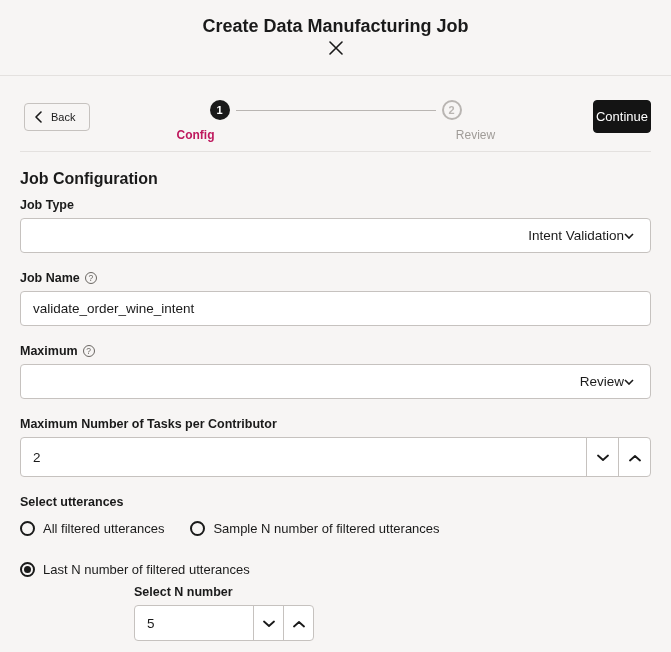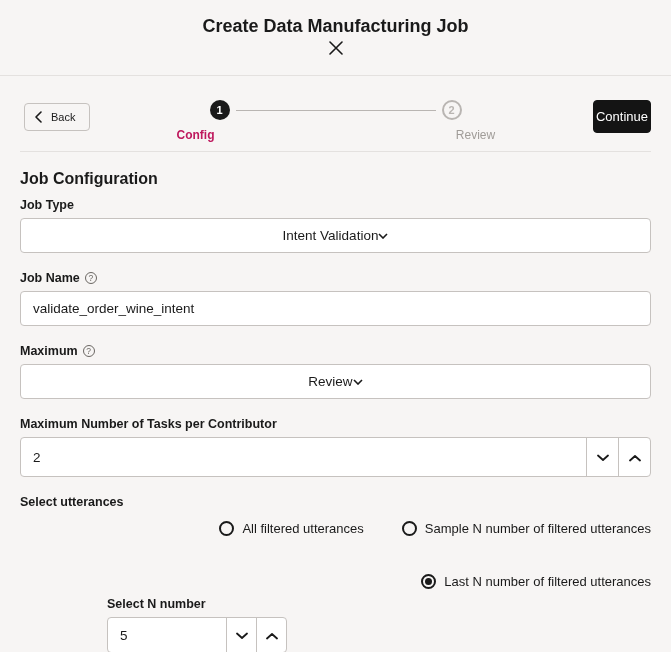--- a/index.html
+++ b/index.html
@@ -60,48 +60,48 @@
   .help-icon {
     display: inline-flex; align-items: center; justify-content: center;
     width: 12px; height: 12px; border: 1px solid #6b6763; border-radius: 50%;
     font-size: 8.5px; color: #6b6763; font-weight: 400; line-height: 1;
   }
 
   .select-box, .input-box, .spinner-box {
     width: 100%; background: #fff; border: 1px solid #c6c2bf; border-radius: 4px;
     display: flex; align-items: center; font-size: 13.5px; color: #1a1a1a;
   }
-  .select-box { padding: 9px 16px; justify-content: center; cursor: pointer; }
+  .select-box { padding: 9px 16px; justify-content: flex-end; cursor: pointer; }
   .input-box { padding: 9px 12px; }
   .input-box input { border: none; outline: none; width: 100%; font-size: 13.5px; color: #1a1a1a; font-family: Liberation Sans, sans-serif; background: transparent; }
 
   .spinner-box { padding: 0; overflow: hidden; }
   .spinner-val { flex: 1; padding: 9px 12px; }
   .spinner-ctrls { display: flex; }
   .spinner-ctrl {
     background: none; border: none; border-left: 1px solid #c6c2bf;
     width: 32px; height: 38px; display: flex; align-items: center; justify-content: center; cursor: pointer;
   }
   .spinner-box.small { width: 180px; }
   .spinner-box.small .spinner-ctrl { height: 34px; width: 30px; }
   .spinner-box.small .spinner-val { padding: 7px 12px; }
 
   .caret { display: inline-flex; }
 
   .radio-section-label { font-size: 12.5px; font-weight: 700; margin-bottom: 12px; }
-  .radio-row { display: flex; gap: 38px; align-items: flex-start; flex-wrap: wrap; margin-bottom: 6px; justify-content: flex-end; }
+  .radio-row { display: flex; gap: 26px; align-items: flex-start; flex-wrap: wrap; margin-bottom: 6px; }
   .radio-item { display: flex; align-items: center; gap: 8px; font-size: 13px; cursor: pointer; }
   .radio-ctrl {
     width: 15px; height: 15px; border: 2px solid #1a1a1a; border-radius: 50%;
     display: inline-flex; align-items: center; justify-content: center; flex-shrink: 0;
   }
   .radio-ctrl.checked::after {
     content: ""; width: 7px; height: 7px; background: #1a1a1a; border-radius: 50%;
   }
-  .radio-sub { margin-left: 87px; margin-top: 8px; }
+  .radio-sub { margin-left: 114px; margin-top: 8px; }
   .radio-sub-label { font-size: 12.5px; font-weight: 700; margin-bottom: 6px; }
 
   .checkbox-row { display: flex; align-items: center; gap: 10px; margin-top: 26px; font-size: 13px; }
   .checkbox-ctrl {
     width: 15px; height: 15px; background: #1a1a1a; border-radius: 2px;
     display: inline-flex; align-items: center; justify-content: center; flex-shrink: 0; cursor: pointer;
   }
 </style>
 </head>
 <body>

